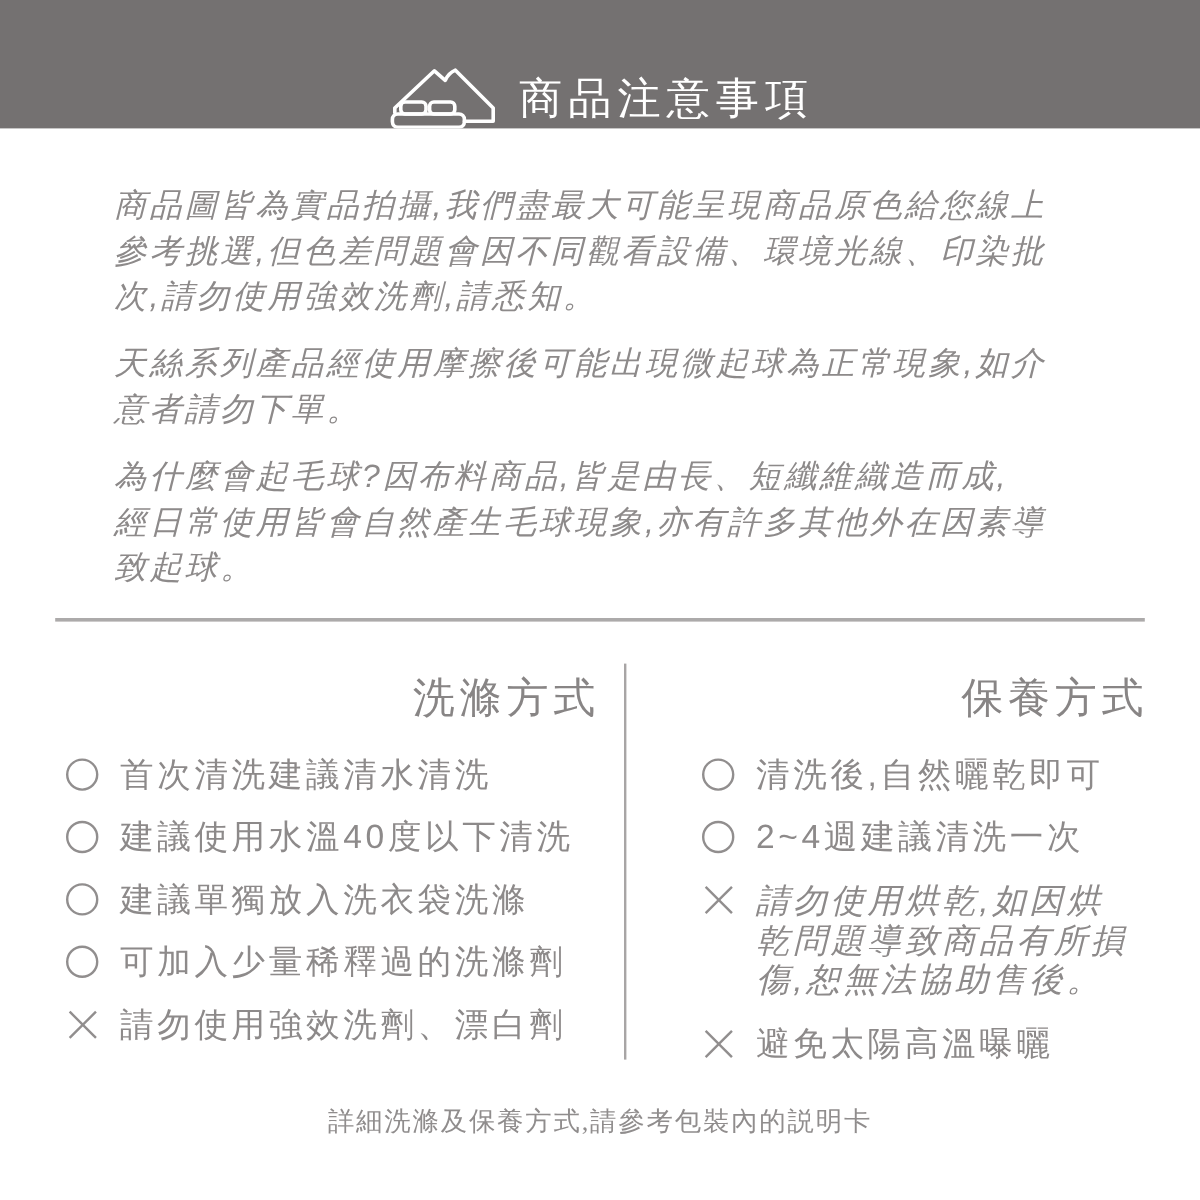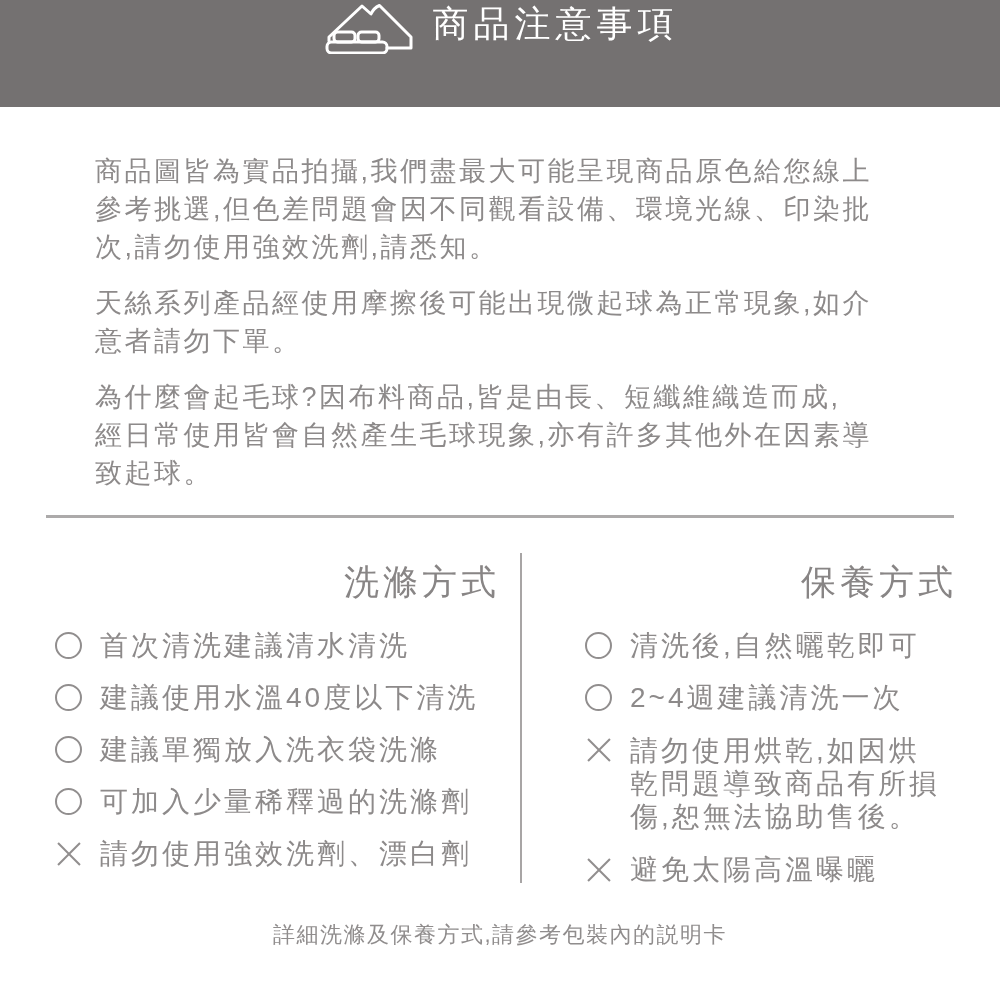--- a/index.html
+++ b/index.html
@@ -12,37 +12,37 @@
   .page {
     position: relative; width: 1000px; height: 1000px;
     background: #ffffff; overflow: hidden;
   }
 
   
   .header {
     position: absolute; top: 0; left: 0;
     width: 1000px; height: 107px;
     background: #747171;
-    display: flex; align-items: flex-start; justify-content: center;
+    display: flex; align-items: flex-end; justify-content: center;
     gap: 15px;
   }
   .header-icon svg { display: block; }
   .header-title {
     margin: 0; font-size: 36px; font-weight: 400;
     color: #ffffff; letter-spacing: 5px; white-space: nowrap;
   }
 
   
   .notice {
     position: absolute; left: 95px; top: 152px; width: 820px;
     font-size: 27px; line-height: 38px; letter-spacing: 2.5px;
     color: #8d8a8a;
   }
   .notice p { margin: 0 0 18px 0; }
-  .tline { display: block; white-space: nowrap; }
+  .tline { display: block; white-space: nowrap; font-style: italic; }
 
   
   .h-divider {
     position: absolute; left: 46px; top: 515px;
     width: 908px; height: 3px; background: #acaaaa;
   }
   .v-divider {
     position: absolute; left: 520px; top: 553px;
     width: 2px; height: 330px; background: #a8a5a5;
   }
@@ -73,20 +73,21 @@
   .cross::before { transform: translate(-50%,-50%) rotate(45deg); }
   .cross::after  { transform: translate(-50%,-50%) rotate(-45deg); }
   .item-multiline { line-height: 33px; }
   .item .label .tline { display: block; }
 
   
   .footer {
     position: absolute; left: 0; top: 920px; width: 1000px;
     text-align: center; font-size: 22px; letter-spacing: 1.5px;
     color: #908d8d;
+    font-family: Liberation Serif, serif;
   }
 </style>
 </head>
 <body>
 
 <div class="page">
 
   <header class="header">
     <span class="header-icon">
       <svg width="96" height="54" viewBox="0 0 96 54" xmlns="http://www.w3.org/2000/svg" fill="none" stroke="#ffffff" stroke-width="3" stroke-linecap="round" stroke-linejoin="round">

